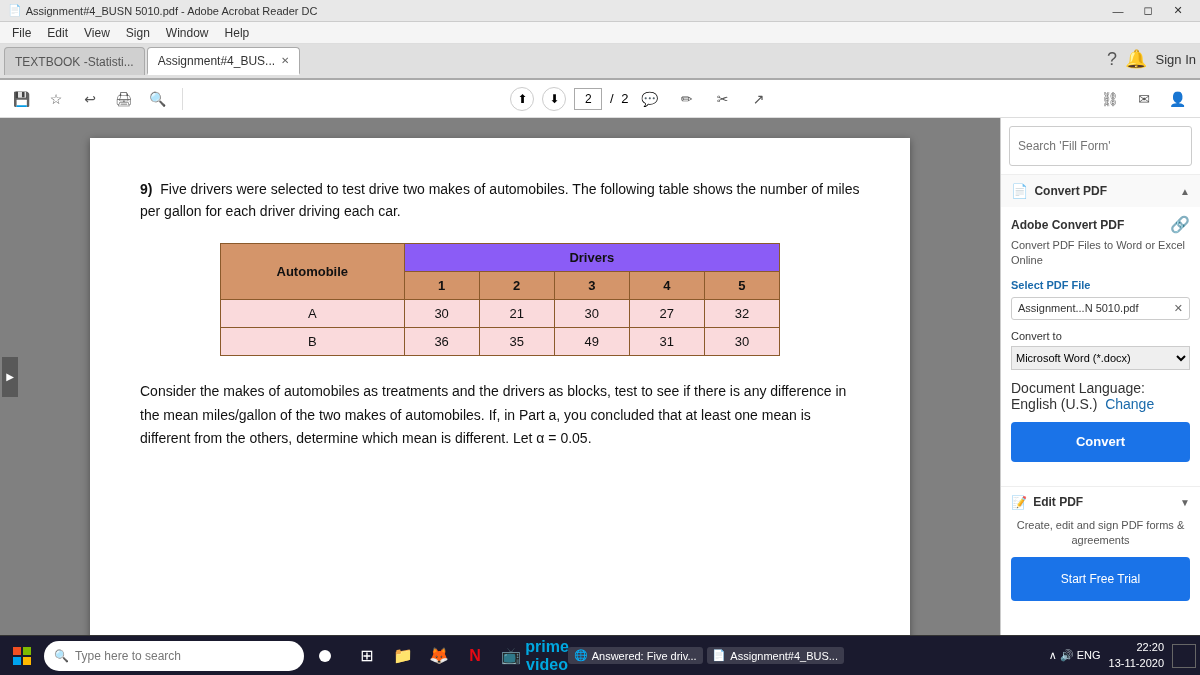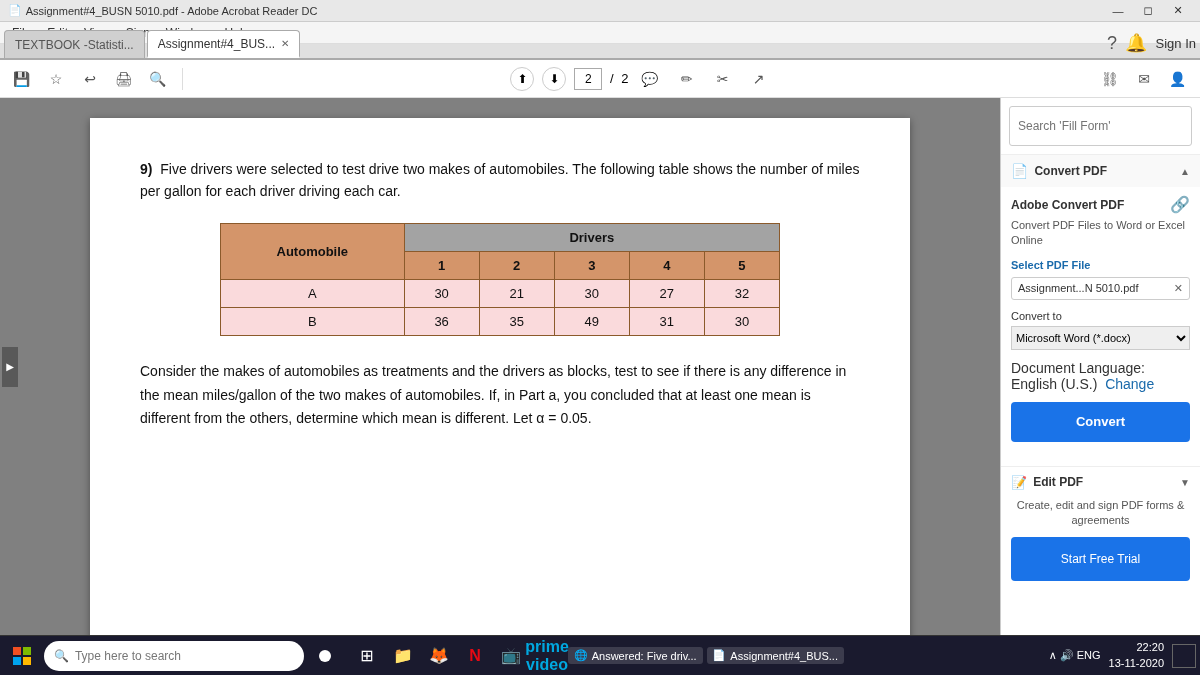--- a/index.html
+++ b/index.html
@@ -10,21 +10,21 @@
     .title-bar-icon { color: #cc2200; margin-right: 4px; font-size: 11px; }
     .title-bar-title { flex: 1; font-size: 11px; color: #333; }
     .title-bar-controls { display: flex; gap: 2px; }
     .title-bar-btn { width: 28px; height: 18px; display: flex; align-items: center; justify-content: center; font-size: 11px; cursor: pointer; background: transparent; border: none; color: #333; }
 
     
     .menu-bar { background: #f5f5f5; height: 22px; display: flex; align-items: center; padding: 0 4px; border-bottom: 1px solid #ddd; font-size: 12px; }
     .menu-item { padding: 2px 8px; cursor: pointer; color: #333; }
 
     
-    .tab-bar { background: #e0e0e0; height: 16px; display: flex; align-items: flex-end; padding: 0 4px; border-bottom: 2px solid #aaa; }
+    .tab-bar { background: #e0e0e0; height: 36px; display: flex; align-items: center; padding: 0 4px; border-bottom: 2px solid #aaa; }
     .tab { height: 28px; display: flex; align-items: center; padding: 0 10px; font-size: 12px; border: 1px solid #aaa; border-bottom: none; cursor: pointer; border-radius: 4px 4px 0 0; margin-right: 2px; gap: 4px; }
     .tab.inactive { background: #d0d0d0; color: #555; }
     .tab.active { background: white; color: #333; border-bottom: 2px solid white; }
     .tab-close { font-size: 10px; color: #666; margin-left: 2px; }
     .tab-bar-right { margin-left: auto; display: flex; align-items: center; gap: 8px; padding-bottom: 4px; }
     .tab-bar-right-btn { font-size: 18px; color: #555; cursor: pointer; }
 
     
     .toolbar { background: white; height: 38px; display: flex; align-items: center; padding: 0 8px; border-bottom: 1px solid #ddd; gap: 6px; }
     .toolbar-btn { width: 28px; height: 28px; display: flex; align-items: center; justify-content: center; cursor: pointer; border-radius: 3px; font-size: 14px; color: #555; }
@@ -175,21 +175,21 @@
       <p class="question-text">
         <span class="question-num">9)</span>
         &nbsp;<span>Five drivers were selected to test drive two makes of automobiles. The following table shows the number of miles per gallon for each driver driving each car.</span>
       </p>
 
       <div class="table-container">
         <table>
           <thead>
             <tr class="table-header-row">
               <th rowspan="2" style="background:#D4956A;">Automobile</th>
-              <th colspan="5" style="background:#a3a3a3;">Drivers</th>
+              <th colspan="5" style="background:#8b5cf6;">Drivers</th>
             </tr>
             <tr class="table-sub-header">
               <td>1</td>
               <td>2</td>
               <td>3</td>
               <td>4</td>
               <td>5</td>
             </tr>
           </thead>
           <tbody>

